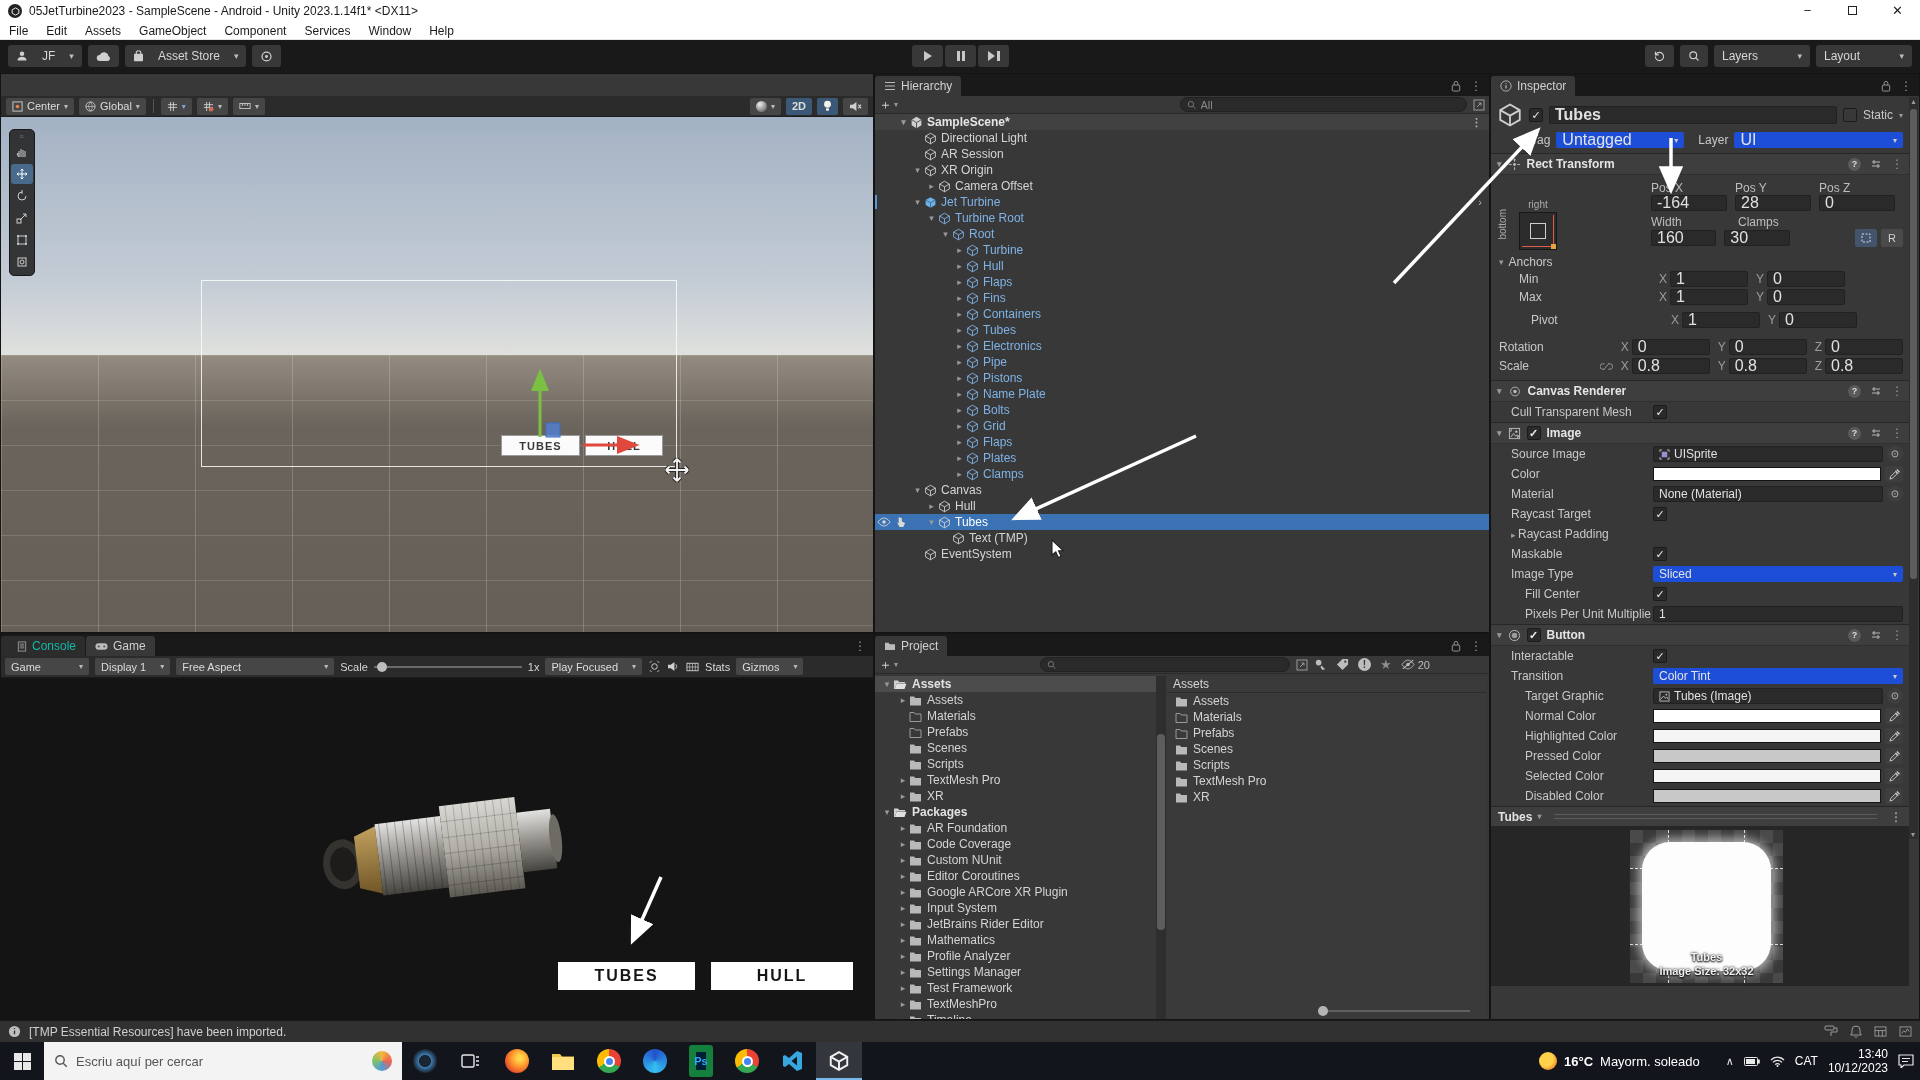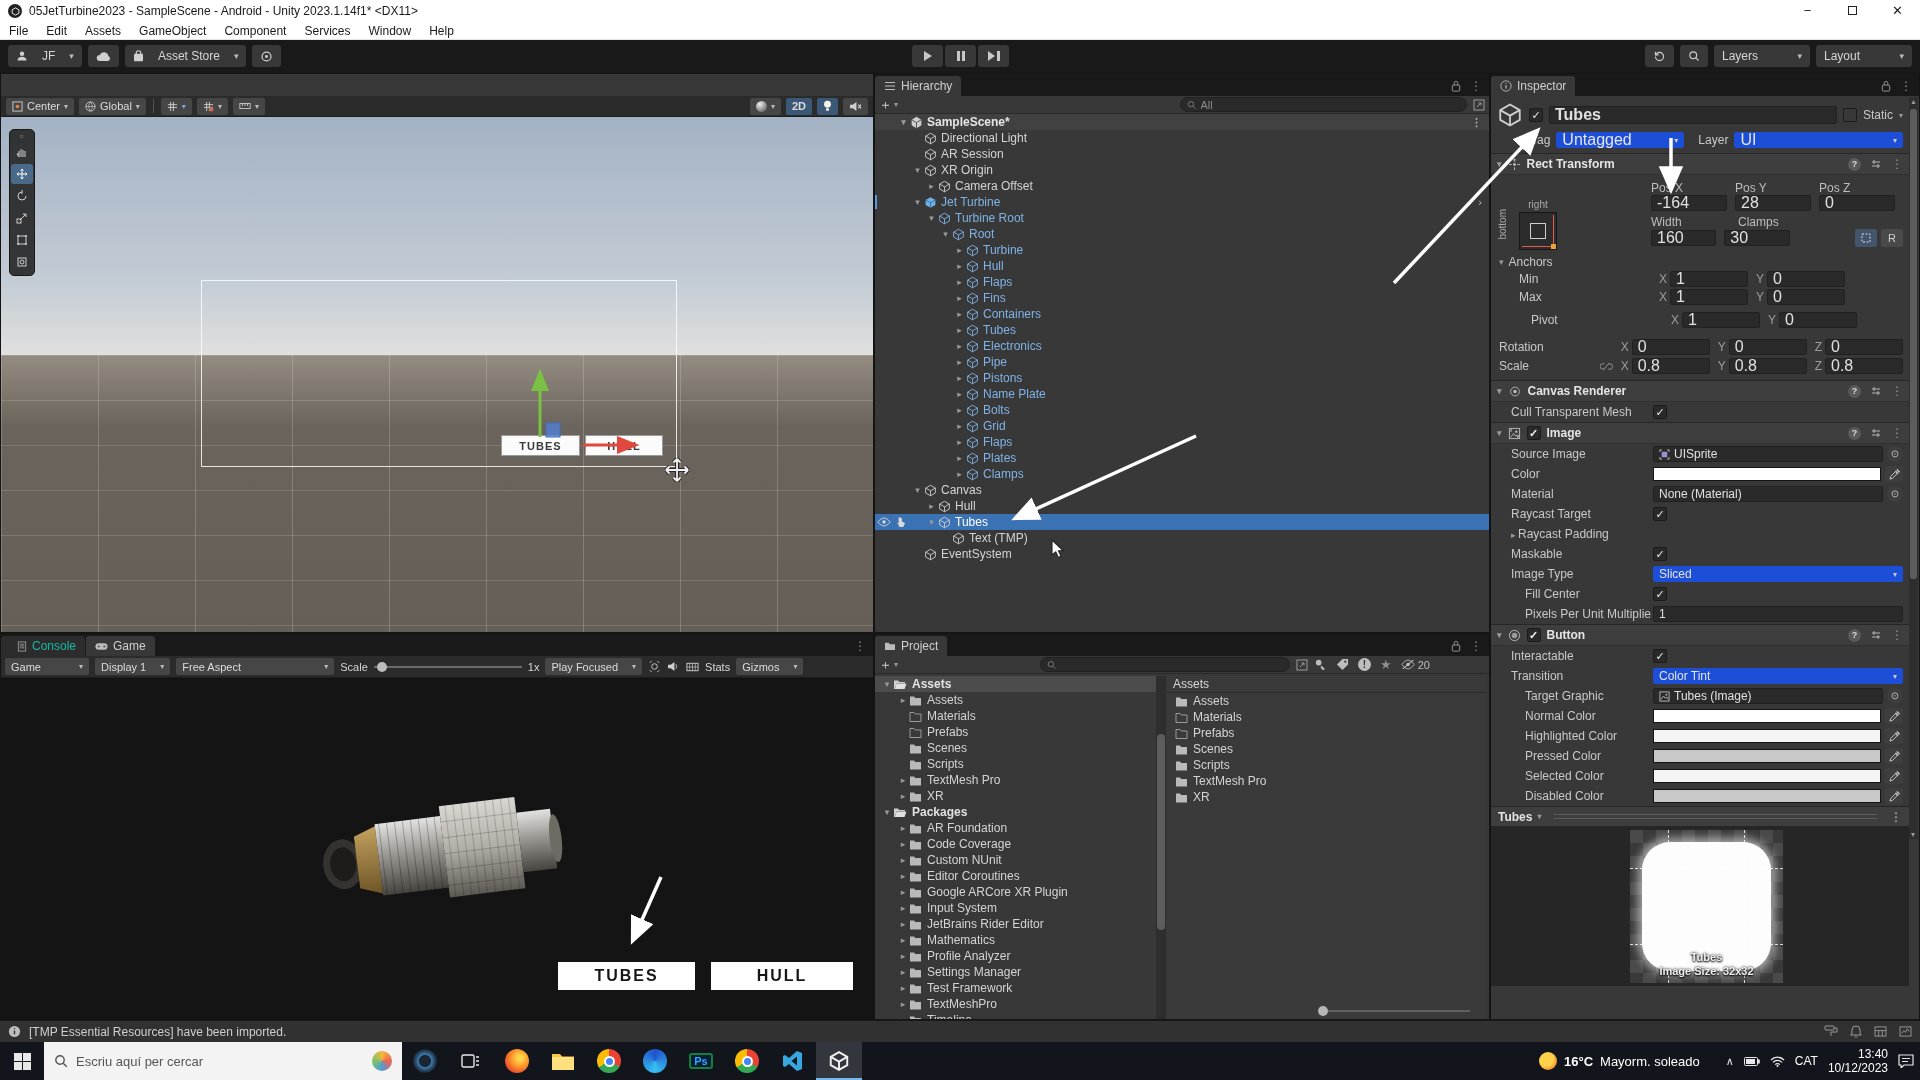--- a/index.html
+++ b/index.html
@@ -1527,21 +1527,21 @@
       </span>
     <span class="tbicon">
         <span class="circ" style="background:conic-gradient(#ea4335 0 33%,#34a853 33% 66%,#fbbc05 66% 100%);position:relative;display:flex;align-items:center;justify-content:center">
           <span style="width:11px;height:11px;border-radius:50%;background:#4285f4;border:2px solid #fff"></span>
         </span>
       </span>
     <span class="tbicon">
         <span class="circ" style="background:conic-gradient(from 180deg,#35c1f1,#2052cc,#35c1f1)"></span>
       </span>
     <span class="tbicon">
-        <span style="width:24px;height:16px;background:#001e36;border:2px solid #15803d;border-radius:3px;color:#31a8ff;font-size:11px;font-weight:bold;display:flex;align-items:center;justify-content:center">Ps</span>
+        <span style="width:24px;height:32px;background:#001e36;border:7px solid #15803d;border-radius:3px;color:#31a8ff;font-size:11px;font-weight:bold;display:flex;align-items:center;justify-content:center">Ps</span>
       </span>
     <span class="tbicon">
         <span class="circ" style="background:conic-gradient(#ea4335 0 33%,#34a853 33% 66%,#fbbc05 66% 100%);position:relative;display:flex;align-items:center;justify-content:center">
           <span style="width:11px;height:11px;border-radius:50%;background:#4285f4;border:2px solid #fff"></span>
         </span>
       </span>
     <span class="tbicon">
         <svg width="22" height="22" viewBox="0 0 22 22">
           <path d="M15 1l5 2v16l-5 2-8-7-4 3-2-1V6l2-1 4 3z" fill="#37a7e0"></path>
           <path d="M15 6.5v9L9.5 11z" fill="#12151c"></path>

